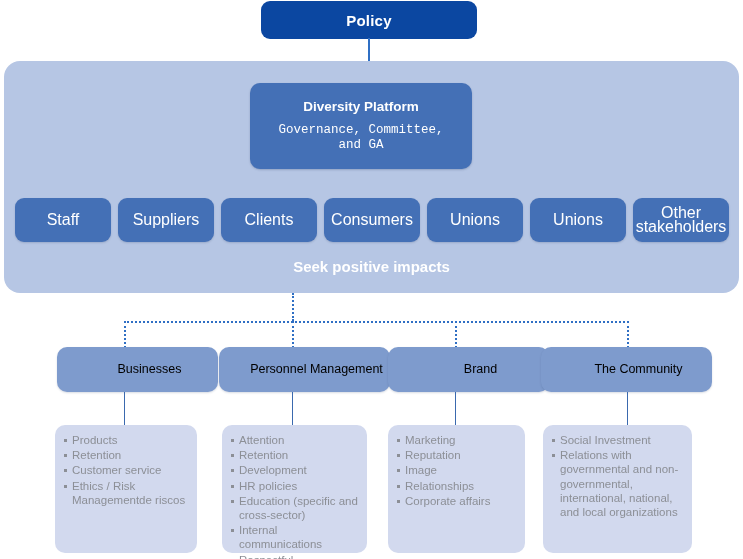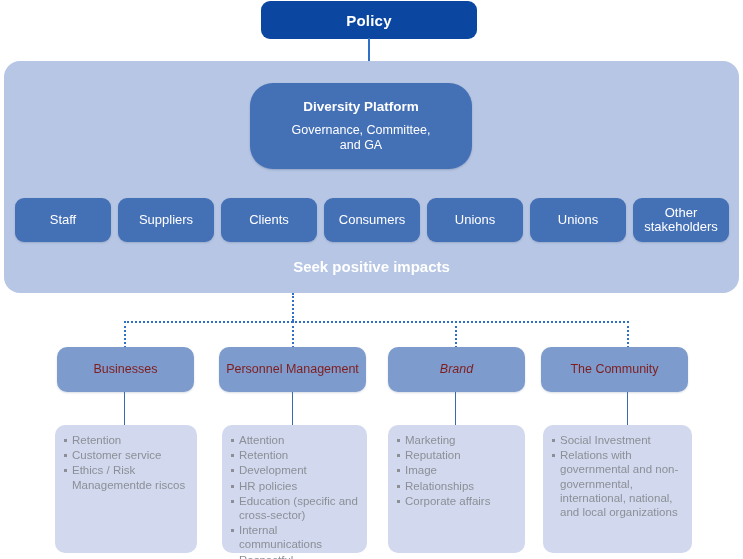--- a/index.html
+++ b/index.html
@@ -63,38 +63,39 @@
     border-radius: 16px;
   }
 
   .platform-box {
     position: absolute;
     left: 250px;
     top: 83px;
     width: 222px;
     height: 86px;
     background: #4470b6;
-    border-radius: 23px;
+    border-radius: 10px;
     display: flex;
     flex-direction: column;
     align-items: center;
     justify-content: center;
     color: #ffffff;
     text-align: center;
     box-shadow: 0 1px 2px rgba(40,60,100,0.25);
   }
   .platform-title {
     font-size: 13.5px;
     font-weight: bold;
     margin-bottom: 9px;
   }
   .platform-sub {
     font-size: 12.5px;
     line-height: 15px;
     font-weight: normal;
+    font-family: Liberation Mono, monospace;
   }
 
   
   .chips-row {
     position: absolute;
     left: 15px;
     top: 198px;
     width: 714px;
     height: 44px;
     display: flex;
@@ -103,21 +104,21 @@
   .chip {
     width: 96px;
     height: 44px;
     background: #4470b6;
     border-radius: 9px;
     display: flex;
     align-items: center;
     justify-content: center;
     text-align: center;
     color: #ffffff;
-    font-size: 13px;
+    font-size: 16px;
     line-height: 14px;
     box-shadow: 0 1px 2px rgba(40,60,100,0.2);
   }
 
   .seek-label {
     position: absolute;
     left: 0;
     top: 258px;
     width: 743px;
     text-align: center;
@@ -172,28 +173,29 @@
   .col-header {
     position: absolute;
     top: 347px;
     height: 45px;
     background: #7e9bcd;
     border-radius: 10px;
     display: flex;
     align-items: center;
     justify-content: center;
     text-align: center;
-    color: #7f1d1d;
+    color: #000000;
     font-size: 12.5px;
     line-height: 14.5px;
     box-shadow: 0 1px 2px rgba(40,60,100,0.18);
+    padding-left: 24px;
   }
   .col-header.c1 { left: 57px;  width: 137px; }
   .col-header.c2 { left: 219px; width: 147px; }
-  .col-header.c3 { left: 388px; width: 137px; font-style: italic; }
+  .col-header.c3 { left: 388px; width: 137px; }
   .col-header.c4 { left: 541px; width: 147px; }
 
   
   .col-panel {
     position: absolute;
     top: 425px;
     background: #d2d9ee;
     border-radius: 10px;
     padding: 8px 8px 10px 8px;
     box-sizing: border-box;
@@ -289,20 +291,21 @@
     <span>The Community</span>
   </div>
 
   <div class="link l1"></div>
   <div class="link l2"></div>
   <div class="link l3"></div>
   <div class="link l4"></div>
 
   <div class="col-panel p1">
     <ul class="bullet-list">
+        <li>Products</li>
         <li>Retention</li>
         <li>Customer service</li>
         <li>Ethics / Risk Managementde riscos</li>
       </ul>
   </div>
   <div class="col-panel p3">
     <ul class="bullet-list">
         <li>Marketing</li>
         <li>Reputation</li>
         <li>Image</li>

